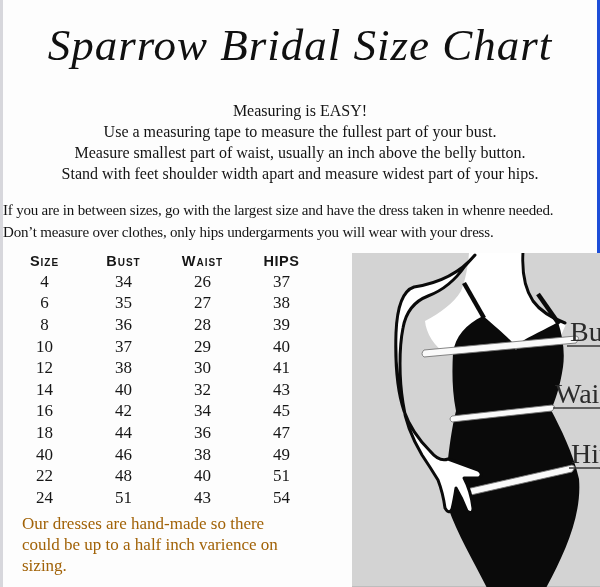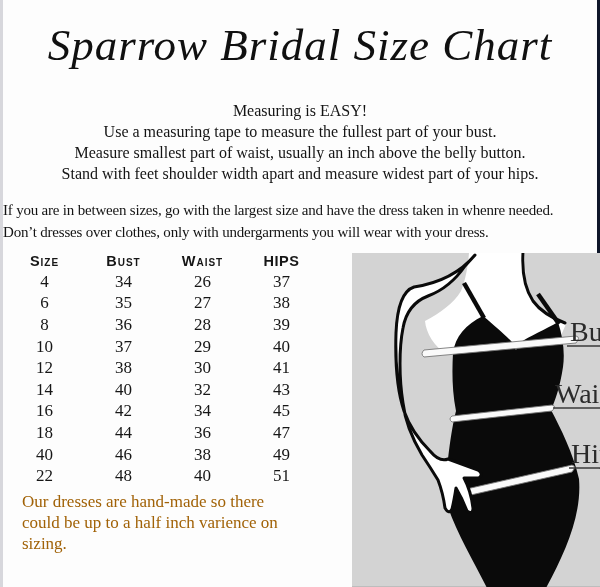--- a/index.html
+++ b/index.html
@@ -6,21 +6,21 @@
   body{
     width:600px;height:587px;overflow:hidden;
     background:#ffffff;
     font-family:"Liberation Serif", serif;
     color:#1b1b1b;
   }
   .page{
     box-sizing:border-box;
     width:600px;height:587px;
     border-left:3px solid #d7d7dc;
-    border-right:3px solid #0f172a;
+    border-right:3px solid #1d4ed8;
     background:#fdfdfd;
     position:relative;
   }
   .title{
     text-align:center;
     font-family:"Liberation Serif", serif;
     font-style:italic;
     font-weight:500;
     font-size:45px;
     letter-spacing:1px;
@@ -102,21 +102,21 @@
 
   <div class="intro">
     <div>Measuring is EASY!</div>
     <div>Use a measuring tape to measure the fullest part of your bust.</div>
     <div>Measure smallest part of waist, usually an inch above the belly button.</div>
     <div>Stand with feet shoulder width apart and measure widest part of your hips.</div>
   </div>
 
   <div class="notes">
     <div>If you are in between sizes, go with the largest size and have the dress taken in whenre needed.</div>
-    <div>Don’t dresses over clothes, only with undergarments you will wear with your dress.</div>
+    <div>Don’t measure over clothes, only hips undergarments you will wear with your dress.</div>
   </div>
 
   <div class="main">
 
     <div class="left-col">
       <table class="size-table">
         <thead>
           <tr>
             <th>Size</th>
             <th>Bust</th>
@@ -177,20 +177,26 @@
               <td>40</td>
               <td>46</td>
               <td>38</td>
               <td>49</td>
             </tr>
             <tr>
               <td>22</td>
               <td>48</td>
               <td>40</td>
               <td>51</td>
+            </tr>
+            <tr>
+              <td>24</td>
+              <td>51</td>
+              <td>43</td>
+              <td>54</td>
             </tr>
           </tbody>
       </table>
 
       <div class="footer-note">Our dresses are hand-made so there could be up to a half inch varience on sizing.</div>
     </div>
 
     <div class="figure-wrap">
       <svg width="275" height="335" viewBox="0 0 275 335">
 

